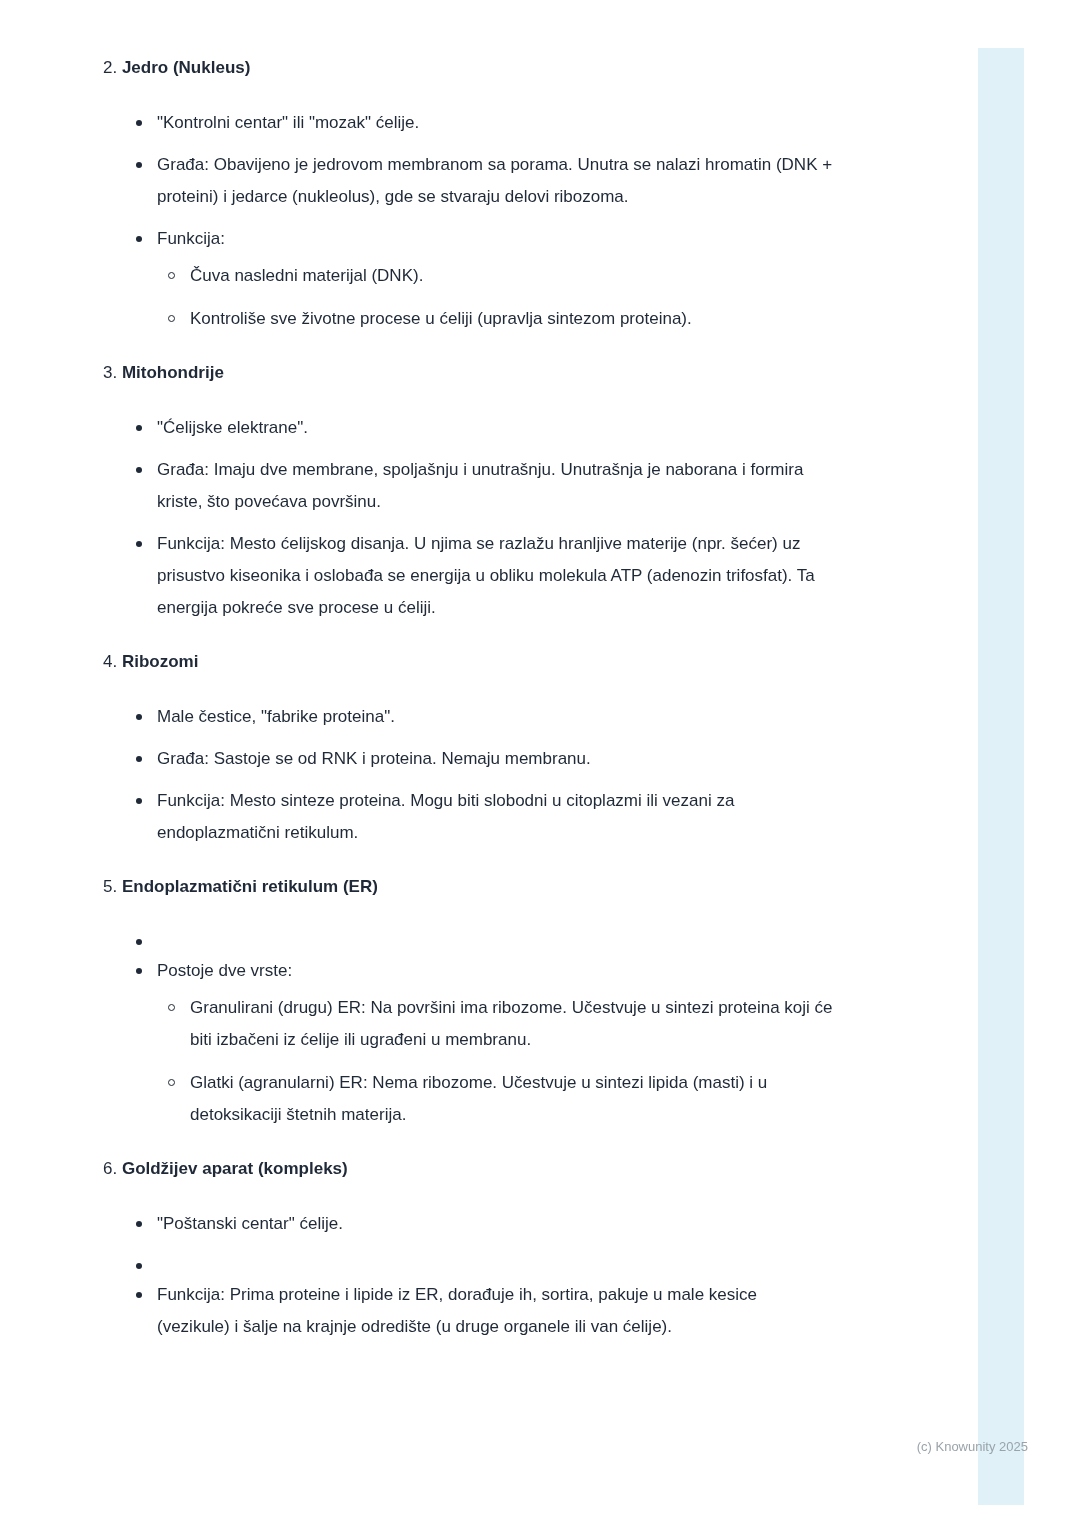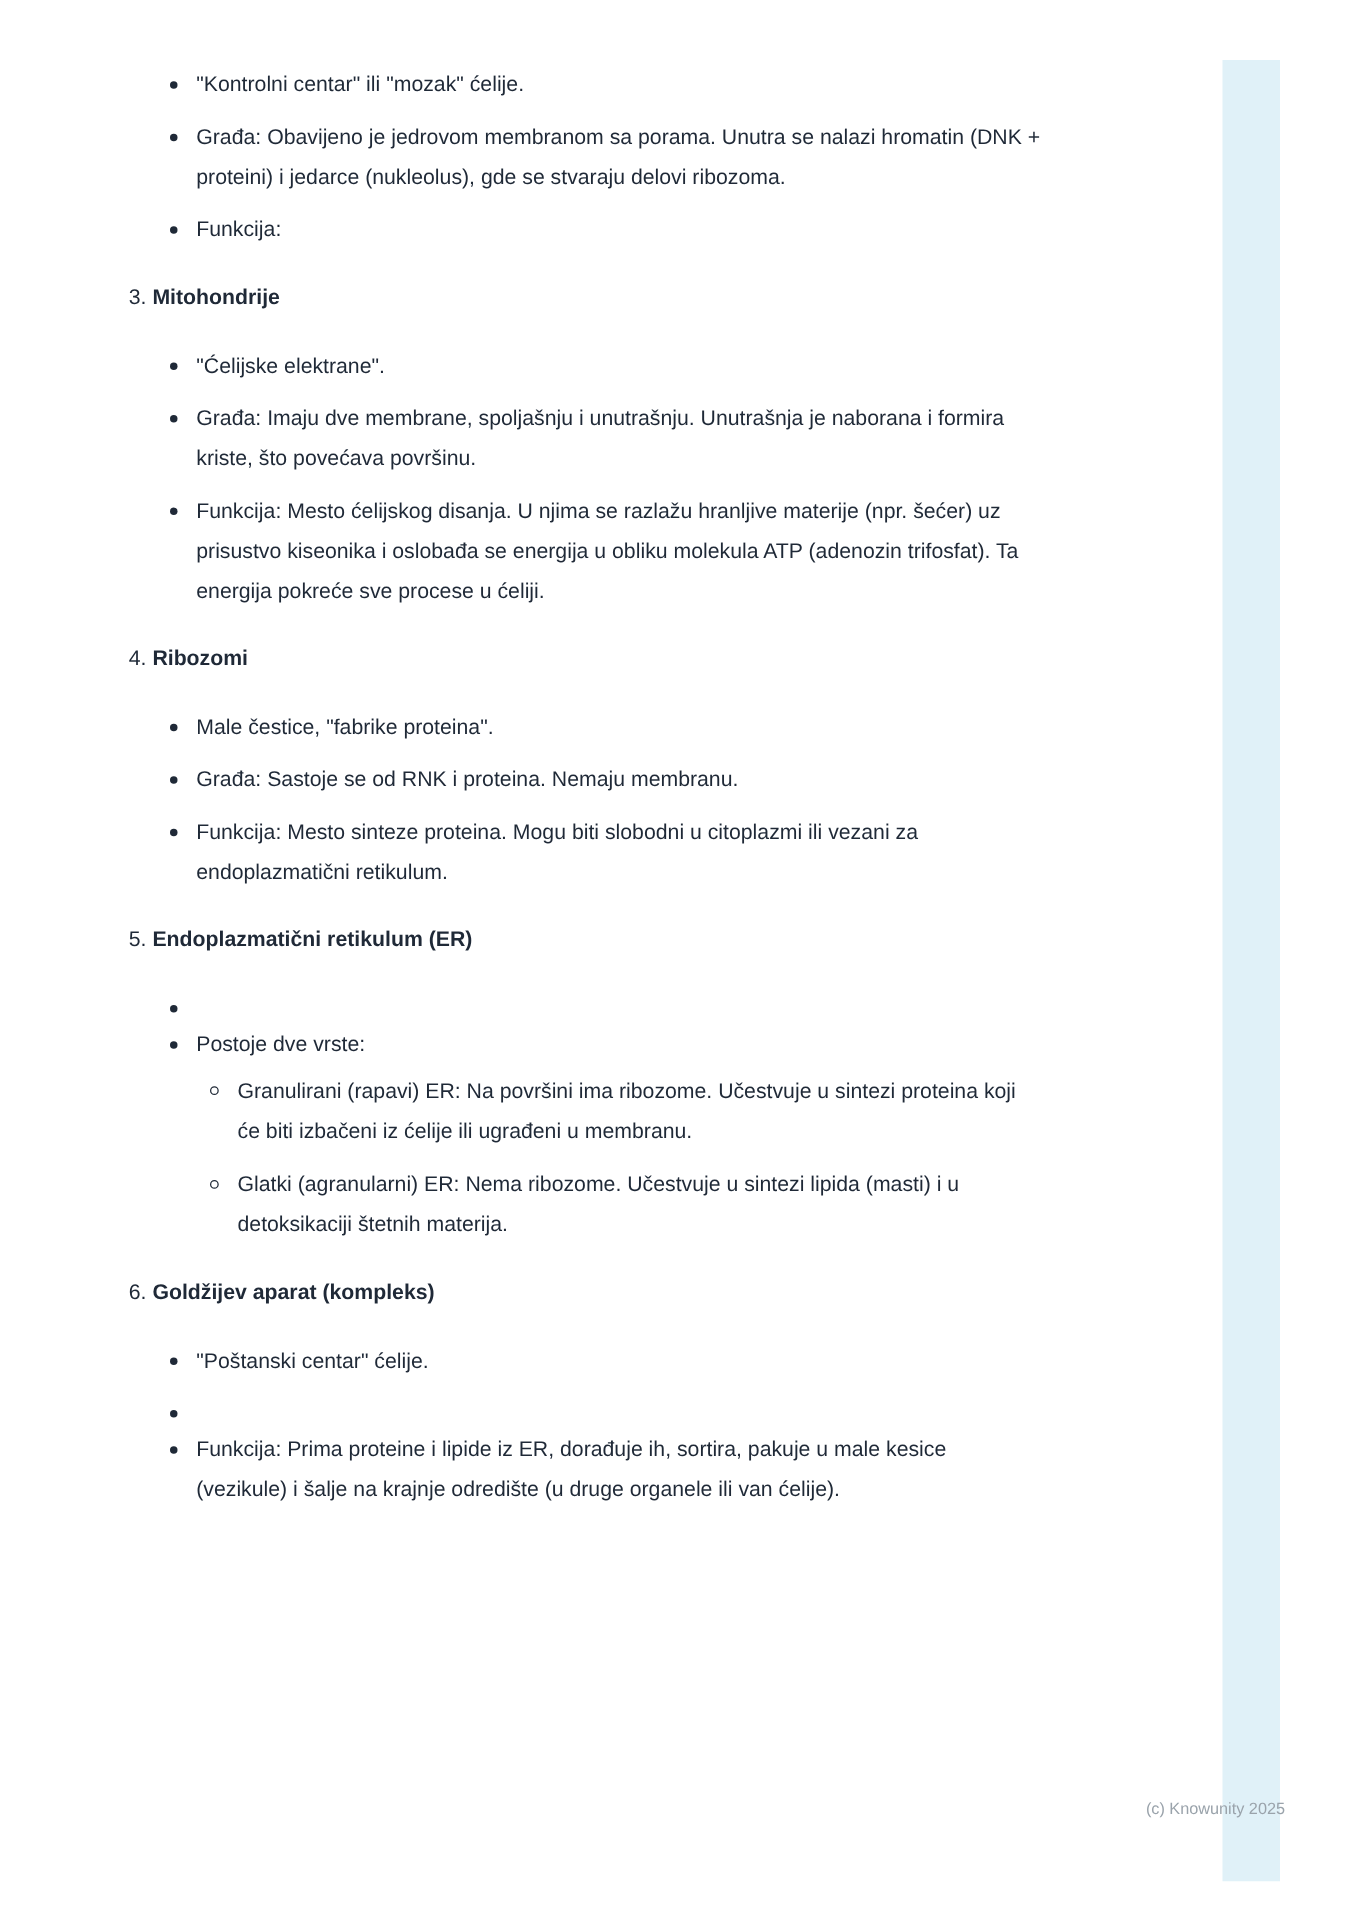--- a/index.html
+++ b/index.html
@@ -70,37 +70,52 @@
     color: var(--watermark, #9aa3ab);
   }
 </style>
 </head>
 <body>
 
 <div class="page">
   <div class="stripe"></div>
   <main class="content" id="content">
       <section class="doc-section">
+        <h2 class="section-heading"><span class="section-number">2. </span> <strong class="section-title">Jedro (Nukleus)</strong></h2>
         <ul class="bullet-list">
           <li class="list-item">
             <span class="marker dot"></span>
             <div class="item-body">
               <div class="item-text"><span>"Kontrolni centar" ili "mozak" ćelije.</span></div>
             </div>
           </li>
           <li class="list-item">
             <span class="marker dot"></span>
             <div class="item-body">
               <div class="item-text"><strong>Građa:</strong><span> Obavijeno je </span><strong>jedrovom membranom</strong><span> sa porama. Unutra se nalazi </span><strong>hromatin</strong><span> (DNK + proteini) i </span><strong>jedarce (nukleolus)</strong><span>, gde se stvaraju delovi ribozoma.</span></div>
             </div>
           </li>
           <li class="list-item">
             <span class="marker dot"></span>
             <div class="item-body">
               <div class="item-text"><strong>Funkcija:</strong></div>
+              <ul class="sub-list">
+                <li class="list-item">
+                  <span class="marker circle"></span>
+                  <div class="item-body">
+                    <div class="item-text"><span>Čuva nasledni materijal (DNK).</span></div>
+                  </div>
+                </li>
+                <li class="list-item">
+                  <span class="marker circle"></span>
+                  <div class="item-body">
+                    <div class="item-text"><span>Kontroliše sve životne procese u ćeliji (upravlja sintezom proteina).</span></div>
+                  </div>
+                </li>
+              </ul>
             </div>
           </li>
         </ul>
       </section>
       <section class="doc-section">
         <h2 class="section-heading"><span class="section-number">3. </span> <strong class="section-title">Mitohondrije</strong></h2>
         <ul class="bullet-list">
           <li class="list-item">
             <span class="marker dot"></span>
             <div class="item-body">
@@ -151,21 +166,21 @@
             <span class="marker dot"></span>
           </li>
           <li class="list-item">
             <span class="marker dot"></span>
             <div class="item-body">
               <div class="item-text"><span>Postoje dve vrste:</span></div>
               <ul class="sub-list">
                 <li class="list-item">
                   <span class="marker circle"></span>
                   <div class="item-body">
-                    <div class="item-text"><strong>Granulirani (rapavi) ER:</strong><span> Na površini ima ribozome. Učestvuje u sintezi proteina koji će biti izbačeni iz ćelije ili ugrađeni u membranu.</span></div>
+                    <div class="item-text"><strong>Granulirani (drugu) ER:</strong><span> Na površini ima ribozome. Učestvuje u sintezi proteina koji će biti izbačeni iz ćelije ili ugrađeni u membranu.</span></div>
                   </div>
                 </li>
                 <li class="list-item">
                   <span class="marker circle"></span>
                   <div class="item-body">
                     <div class="item-text"><strong>Glatki (agranularni) ER:</strong><span> Nema ribozome. Učestvuje u sintezi lipida (masti) i u detoksikaciji štetnih materija.</span></div>
                   </div>
                 </li>
               </ul>
             </div>

